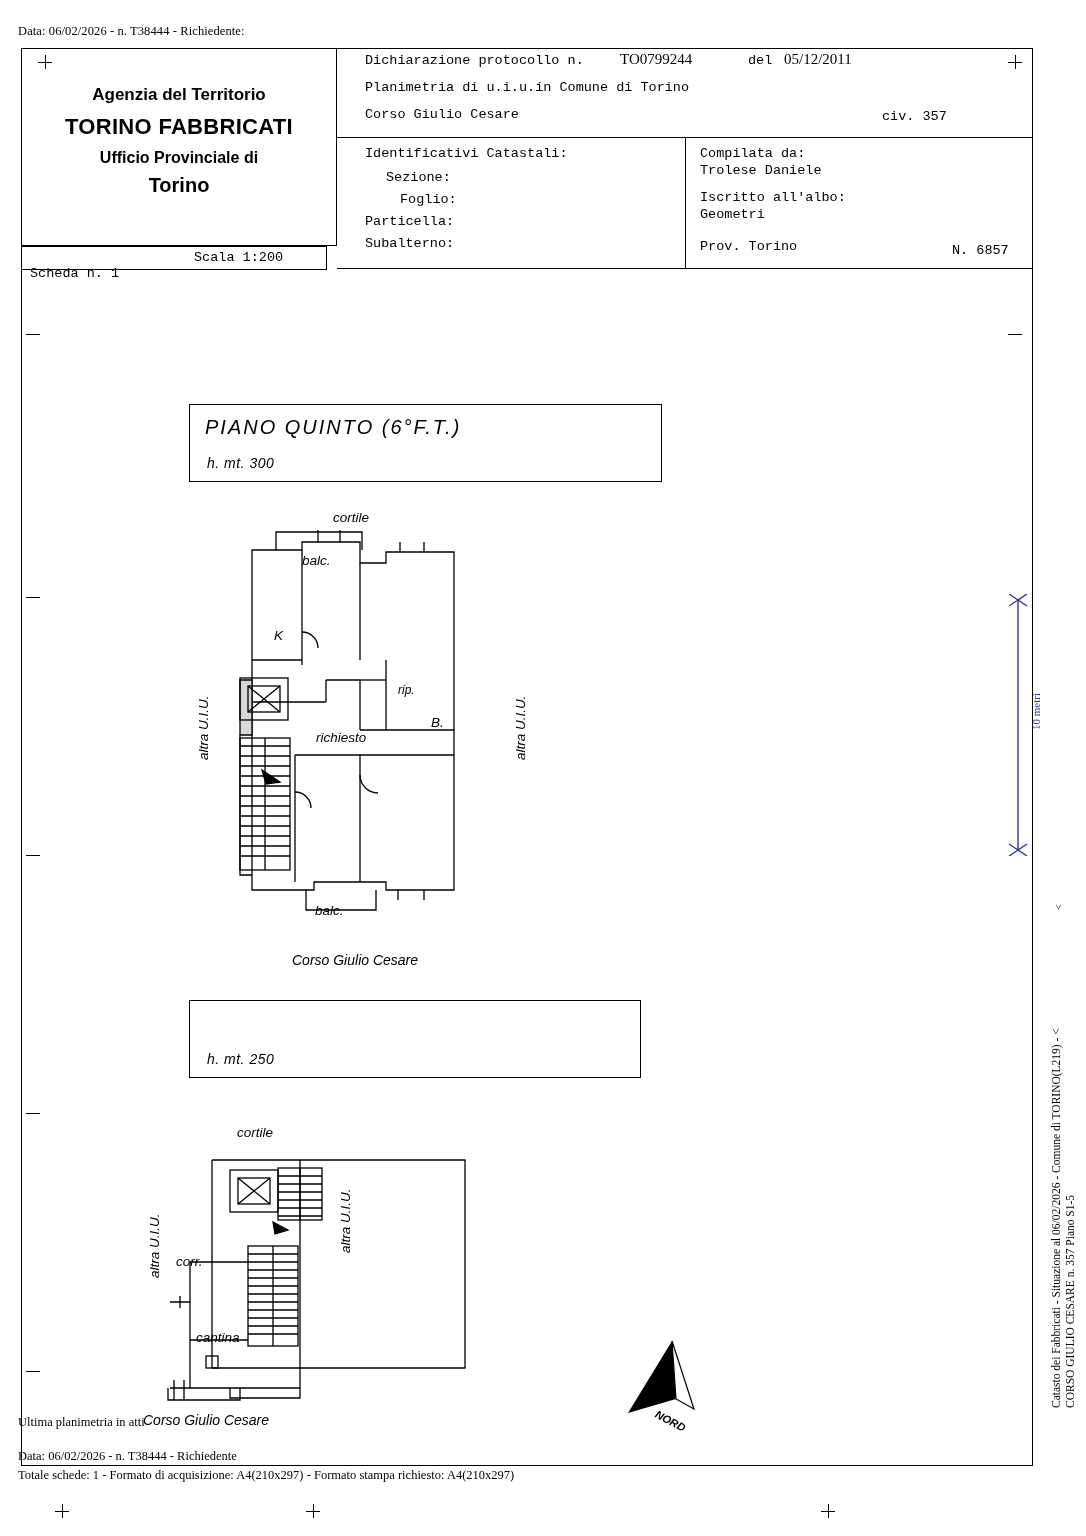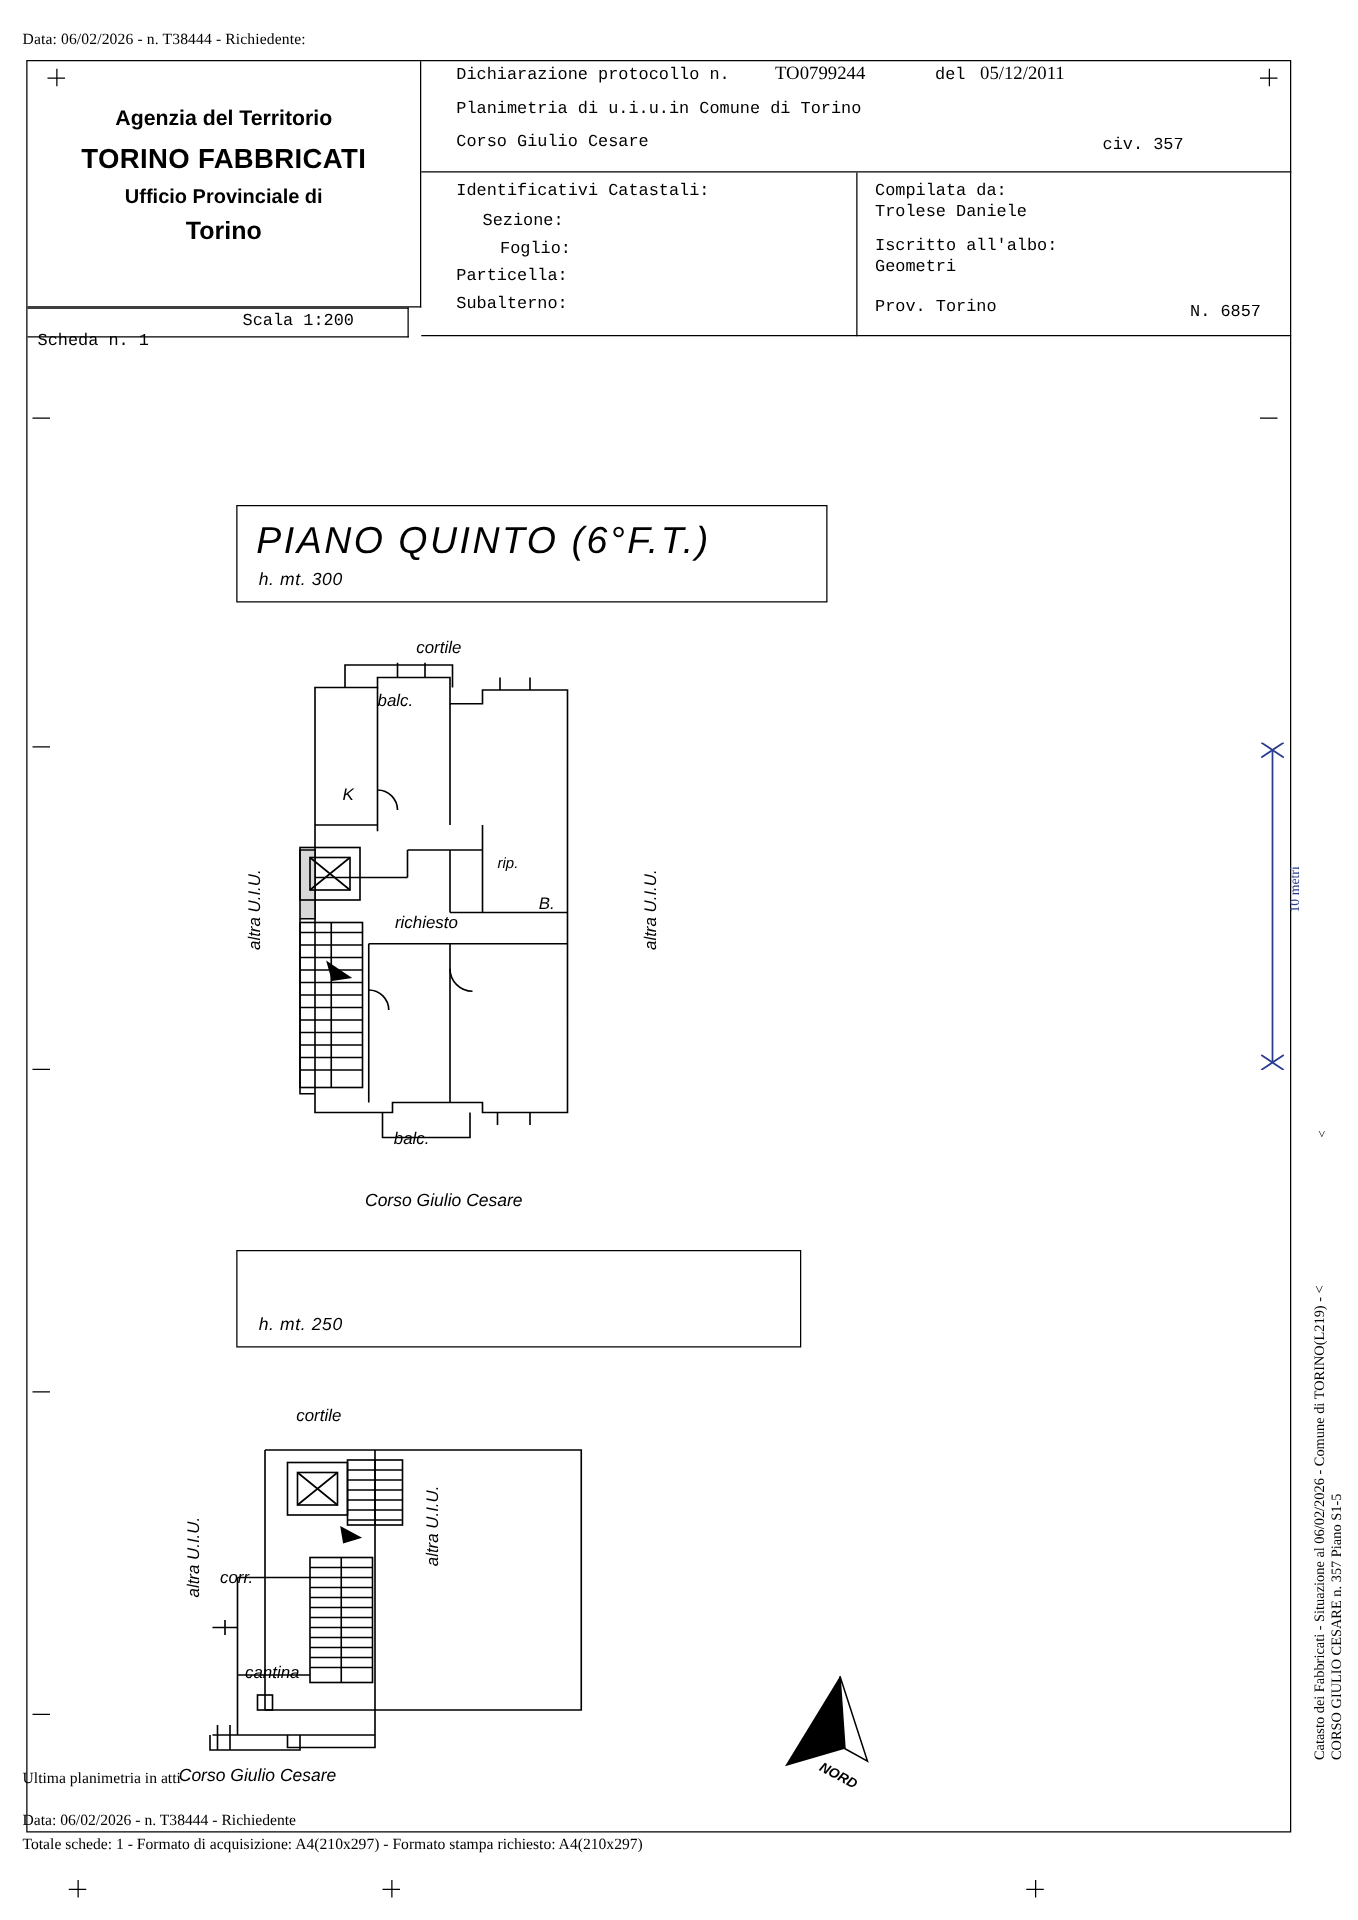--- a/index.html
+++ b/index.html
@@ -116,21 +116,21 @@
 
   
   .title-box {
     border: 1.2px solid #000;
     box-sizing: border-box;
     background: #fff;
   }
   .title-main {
     font-family: "Liberation Sans", sans-serif;
     font-style: italic;
-    font-size: 30px;
+    font-size: 20px;
     letter-spacing: 2px;
   }
   .title-sub {
     font-family: "Liberation Sans", sans-serif;
     font-style: italic;
     font-size: 14px;
     letter-spacing: 0.5px;
   }
 
   

